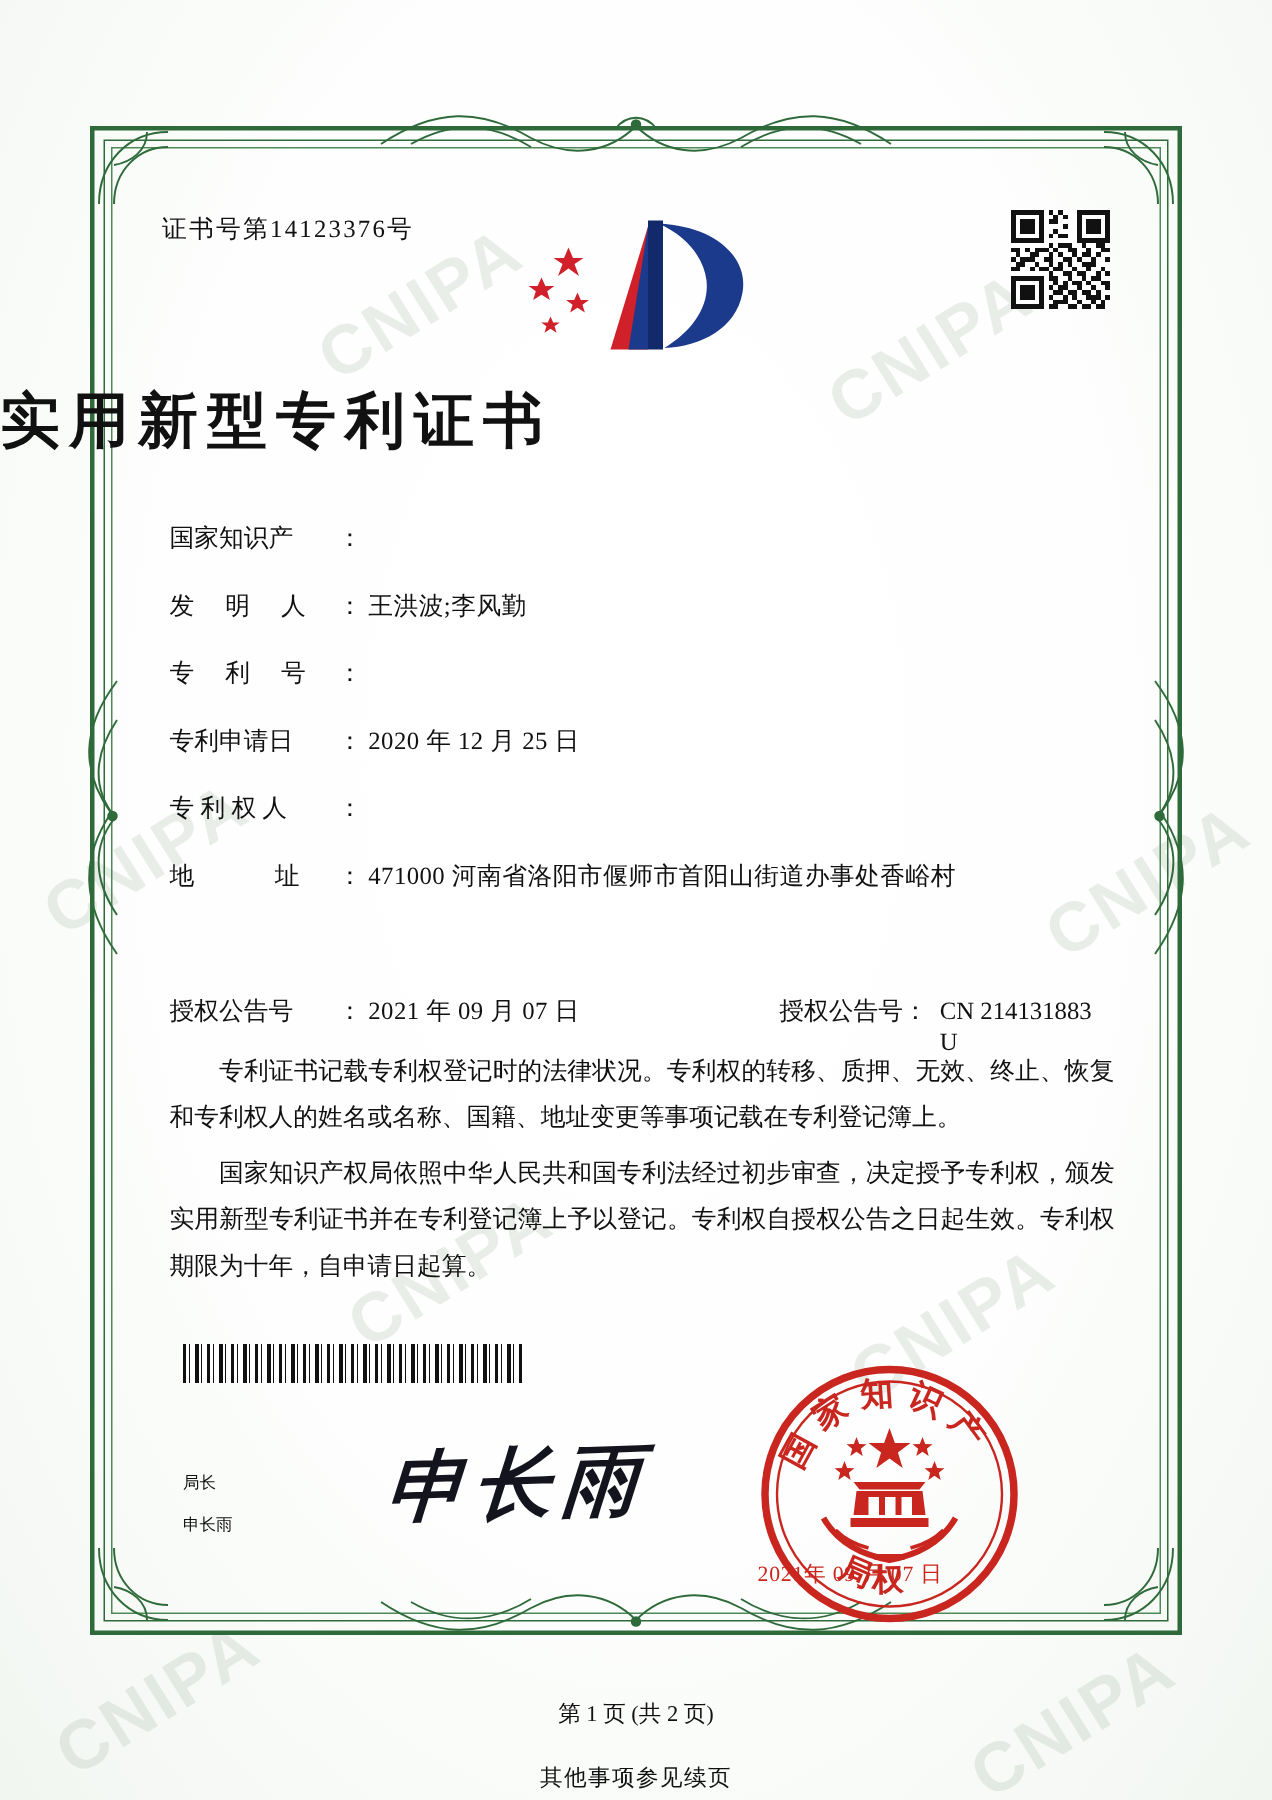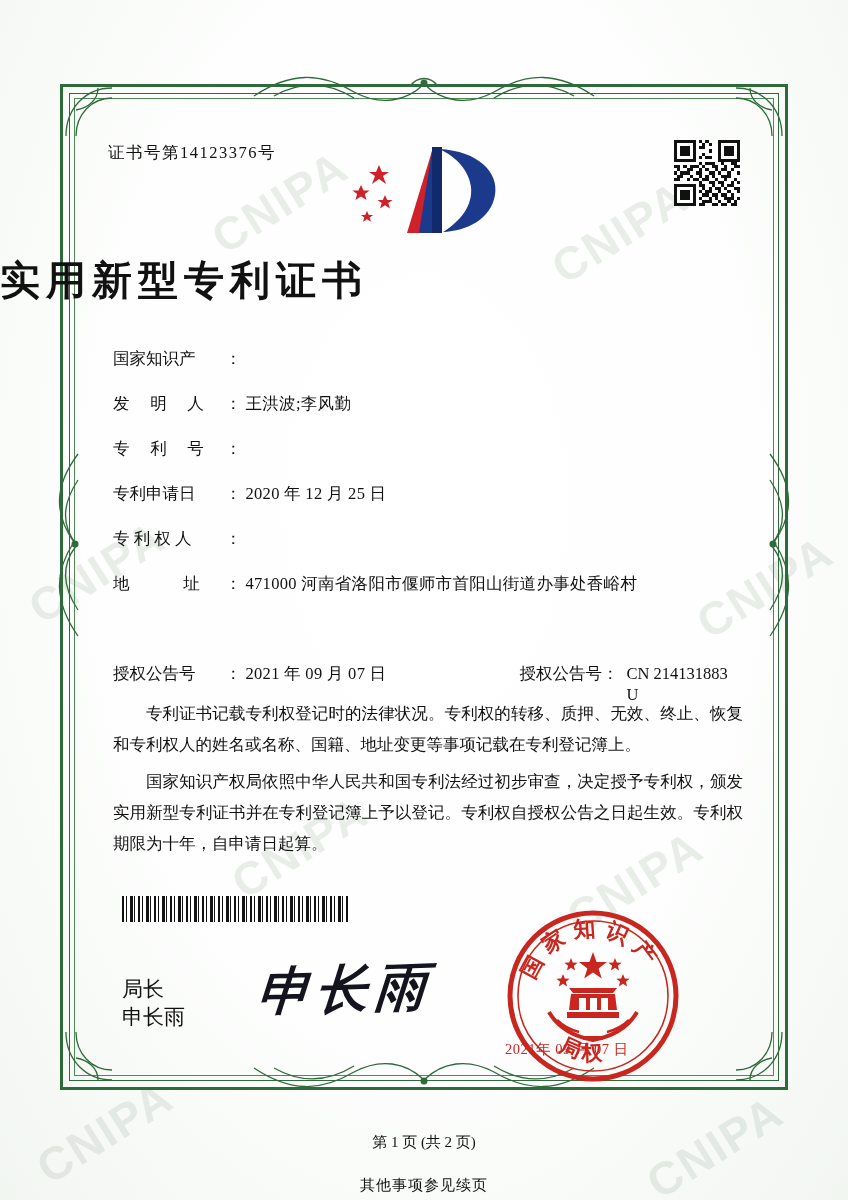--- a/index.html
+++ b/index.html
@@ -178,21 +178,21 @@
         #111 0px, #111 2px, #fff 2px, #fff 4px,
         #111 4px, #111 5px, #fff 5px, #fff 8px,
         #111 8px, #111 11px, #fff 11px, #fff 12px,
         #111 12px, #111 13px, #fff 13px, #fff 16px);
   }
 
   
   .sig-label {
     position: absolute;
     left: 122px; top: 975px;
-    font-size: 21px;
+    font-size: 11px;
     line-height: 28px;
     color: #111;
   }
   .sig-script {
     position: absolute;
     left: 258px; top: 955px;
     font-size: 52px;
     font-family: "DejaVu Serif", serif;
     font-style: italic;
     font-weight: bold;

